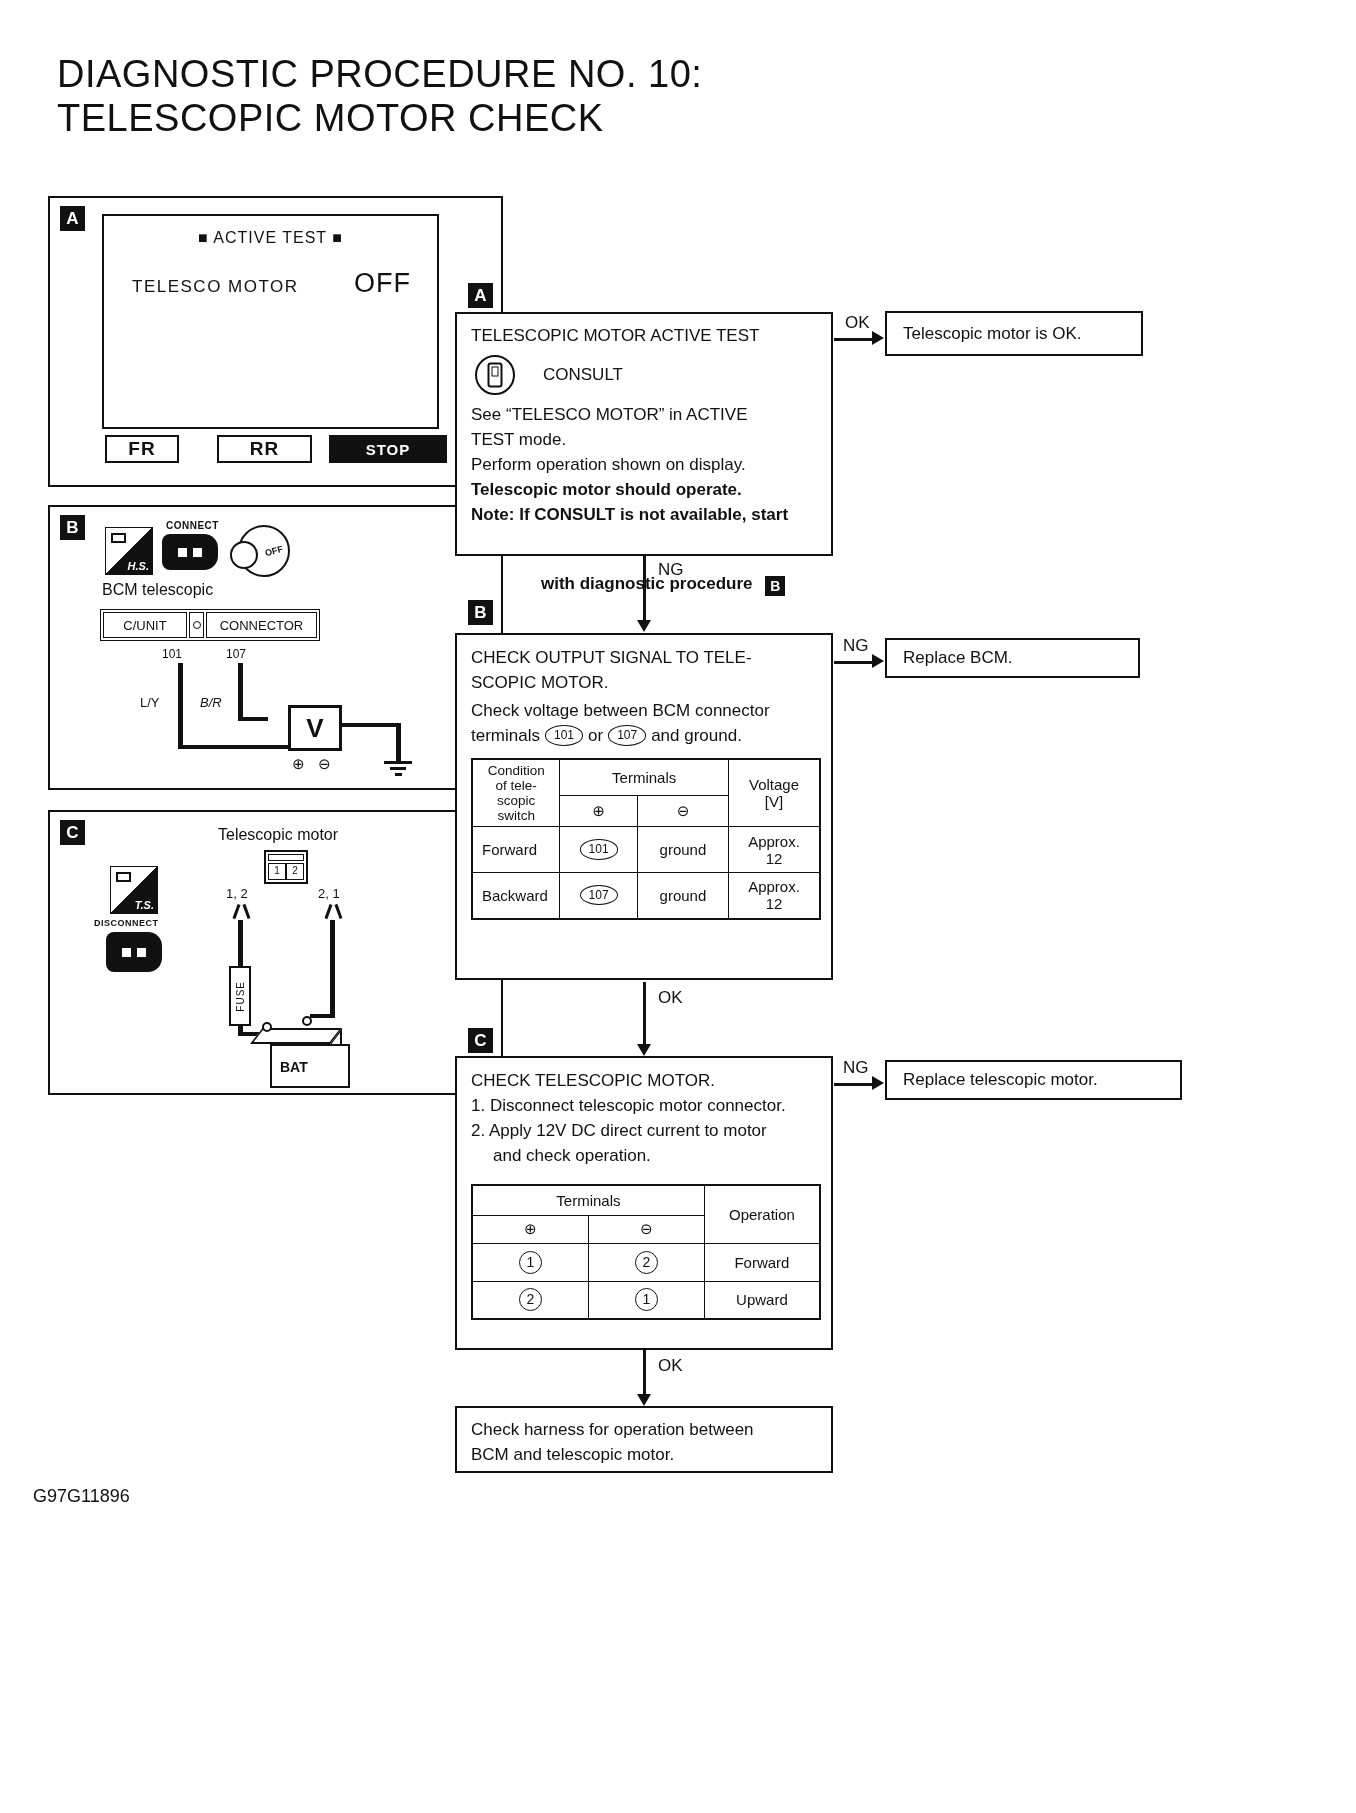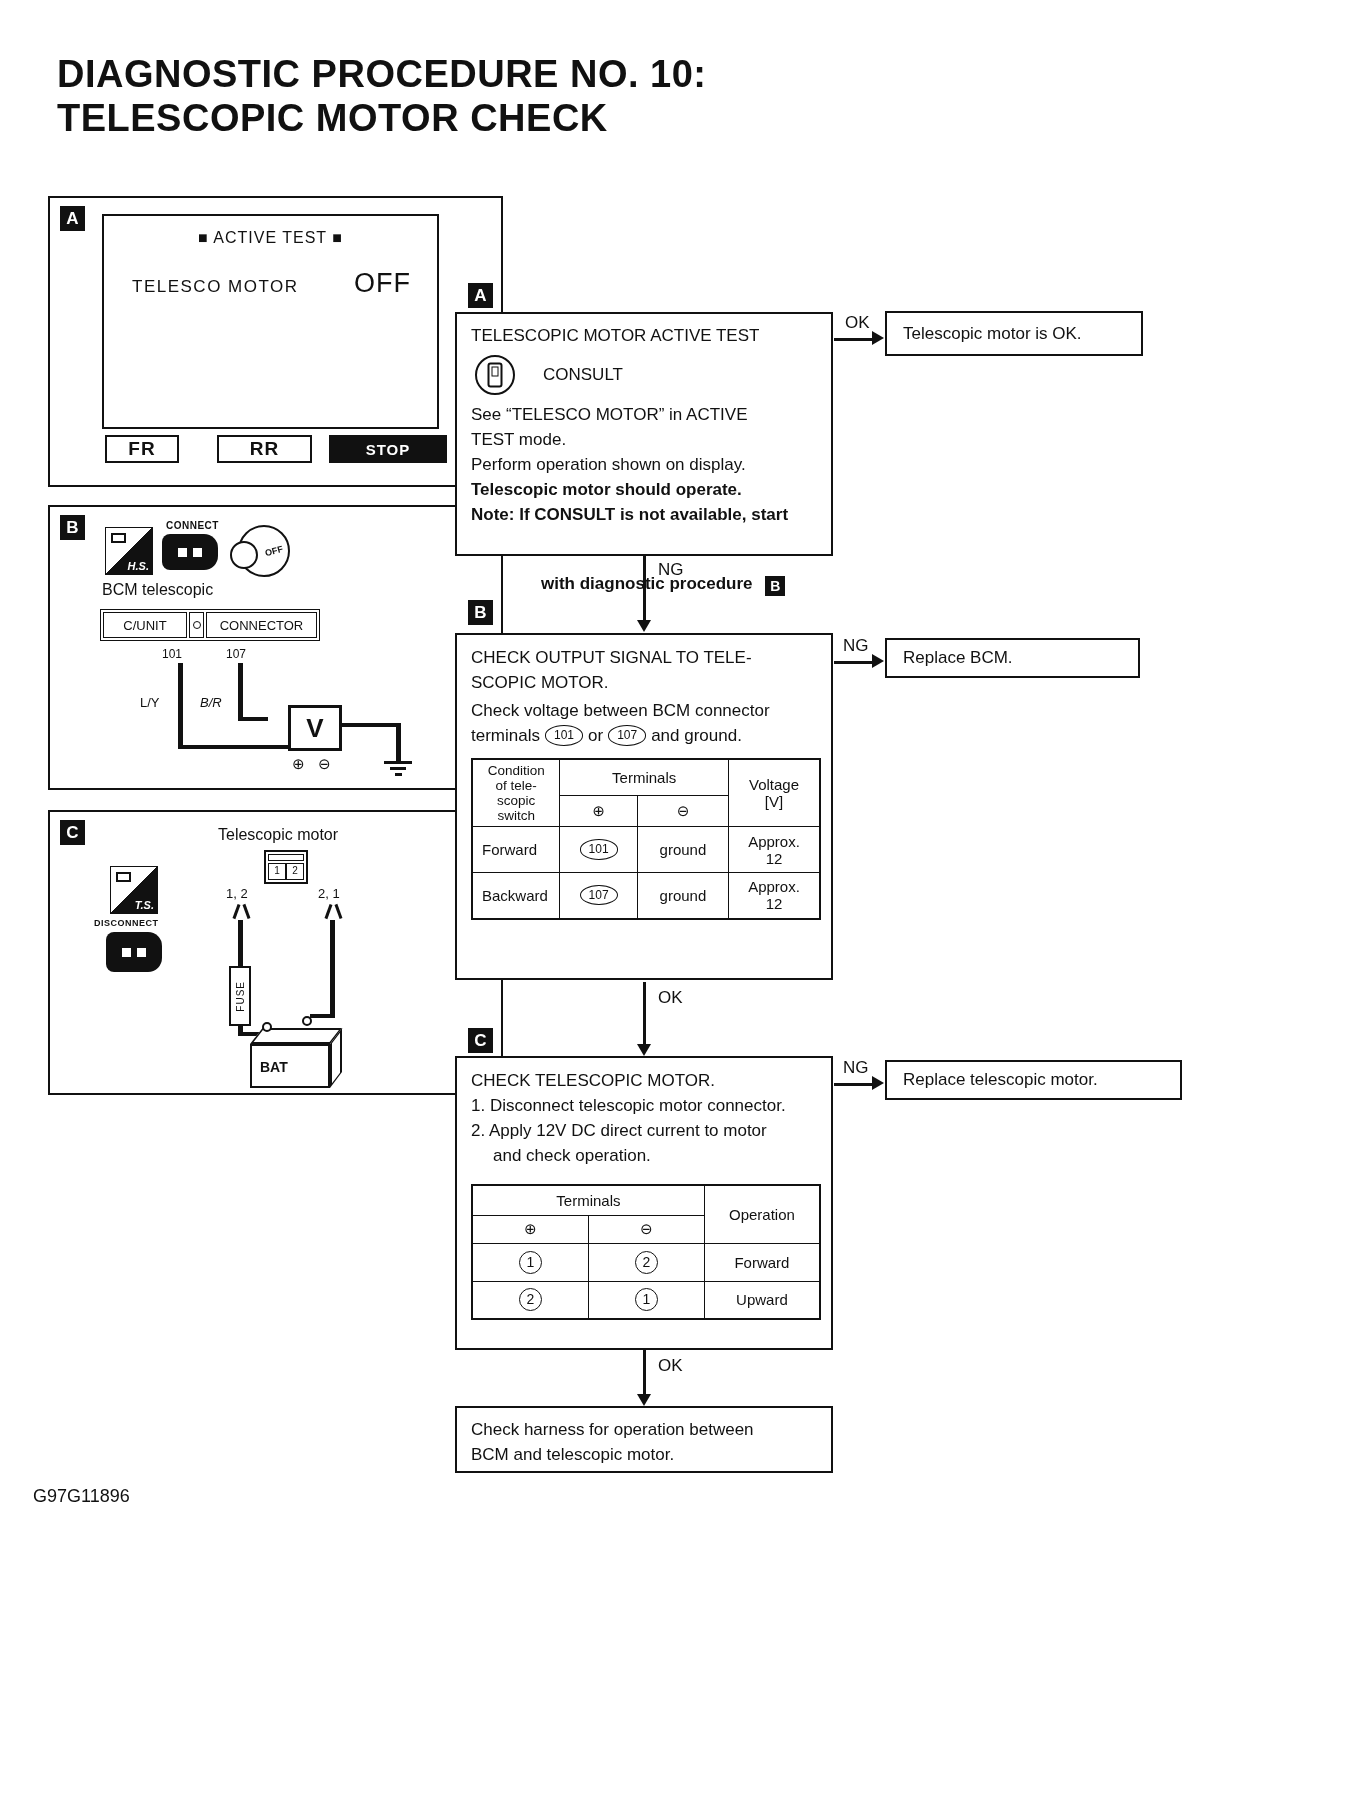--- a/index.html
+++ b/index.html
@@ -1,19 +1,19 @@
 <!DOCTYPE html>
 <html><head>
 <meta charset="utf-8">
 <style>
   * { margin:0; padding:0; box-sizing:border-box; }
   body { background:#ffffff; font-family:"Liberation Sans", sans-serif; color:#111; }
   .page { position:relative; width:1356px; height:1813px; background:#fff; overflow:hidden; }
   .block { display:block; }
-  .title { position:absolute; font-weight:bold; font-size:38px; line-height:1.16; letter-spacing:0.5px; }
+  .title { position:absolute; font-weight:normal; font-size:38px; line-height:1.16; letter-spacing:0.5px; }
   .box { position:absolute; border:2px solid #111; background:#fff; }
   .inner-box { position:absolute; border:2px solid #111; background:#fff; }
   .blk-label { position:absolute; width:25px; height:25px; background:#111; color:#fff; font-weight:bold; font-size:17px; text-align:center; line-height:25px; }
   .lbl { position:absolute; font-size:17px; }
   .screen-header { text-align:center; margin-top:13px; font-size:16px; letter-spacing:1px; }
   .screen-btn { position:absolute; height:28px; border:2px solid #111; display:flex; align-items:center; justify-content:center; font-size:19px; font-weight:600; letter-spacing:1px; }
   .screen-btn.stop { background:#111; color:#fff; font-size:15px; font-weight:bold; }
   
   .tri-icon { position:absolute; width:48px; height:48px; border:1px solid #111; background:linear-gradient(135deg, #fff 0%, #fff 49.5%, #111 50%, #111 100%); }
   .tri-tool { position:absolute; left:5px; top:5px; width:15px; height:10px; border:2px solid #111; background:#fff; }
@@ -38,21 +38,21 @@
   .mini-conn { position:absolute; width:44px; height:34px; border:2px solid #111; padding:2px; background:#fff; }
   .mini-conn-top { height:7px; border:1px solid #111; margin-bottom:2px; }
   .mini-conn-cells { display:flex; height:17px; }
   .mini-conn-cells span { flex:1; border:1px solid #111; font-size:10px; text-align:center; line-height:14px; }
   .fork { position:absolute; width:18px; height:15px; }
   .fork::before, .fork::after { content:''; position:absolute; top:0; width:2.5px; height:15px; background:#111; }
   .fork::before { left:3px; transform:rotate(20deg); }
   .fork::after { right:3px; transform:rotate(-20deg); }
   .fuse { position:absolute; width:22px; height:60px; border:2px solid #111; display:flex; align-items:center; justify-content:center; background:#fff; }
   .fuse-text { writing-mode:vertical-rl; transform:rotate(180deg); font-size:10px; letter-spacing:1px; }
-  .bat-front { position:absolute; border:2px solid #111; background:#fff; font-size:14px; font-weight:bold; }
+  .bat-front { position:absolute; border:2px solid #111; background:#fff; font-size:14px; font-weight:bold;margin-left:20px; }
   .bat-front span { position:absolute; left:8px; top:13px; }
   .bat-top { position:absolute; border:2px solid #111; background:#fff; transform:skewX(-38deg); transform-origin:bottom left; }
   .bat-side { position:absolute; border:2px solid #111; background:#fff; transform:skewY(-53deg); transform-origin:0 0; }
   .bat-term { position:absolute; width:10px; height:10px; border:2px solid #111; border-radius:50%; background:#fff; }
   
   .flowbox { padding:10px 14px; font-size:17px; }
   .ftitle { line-height:24px; }
   .fline { line-height:25px; }
   .bold { font-weight:bold; }
   .consult-row { display:flex; align-items:center; margin:5px 0 5px 4px; height:44px; }

